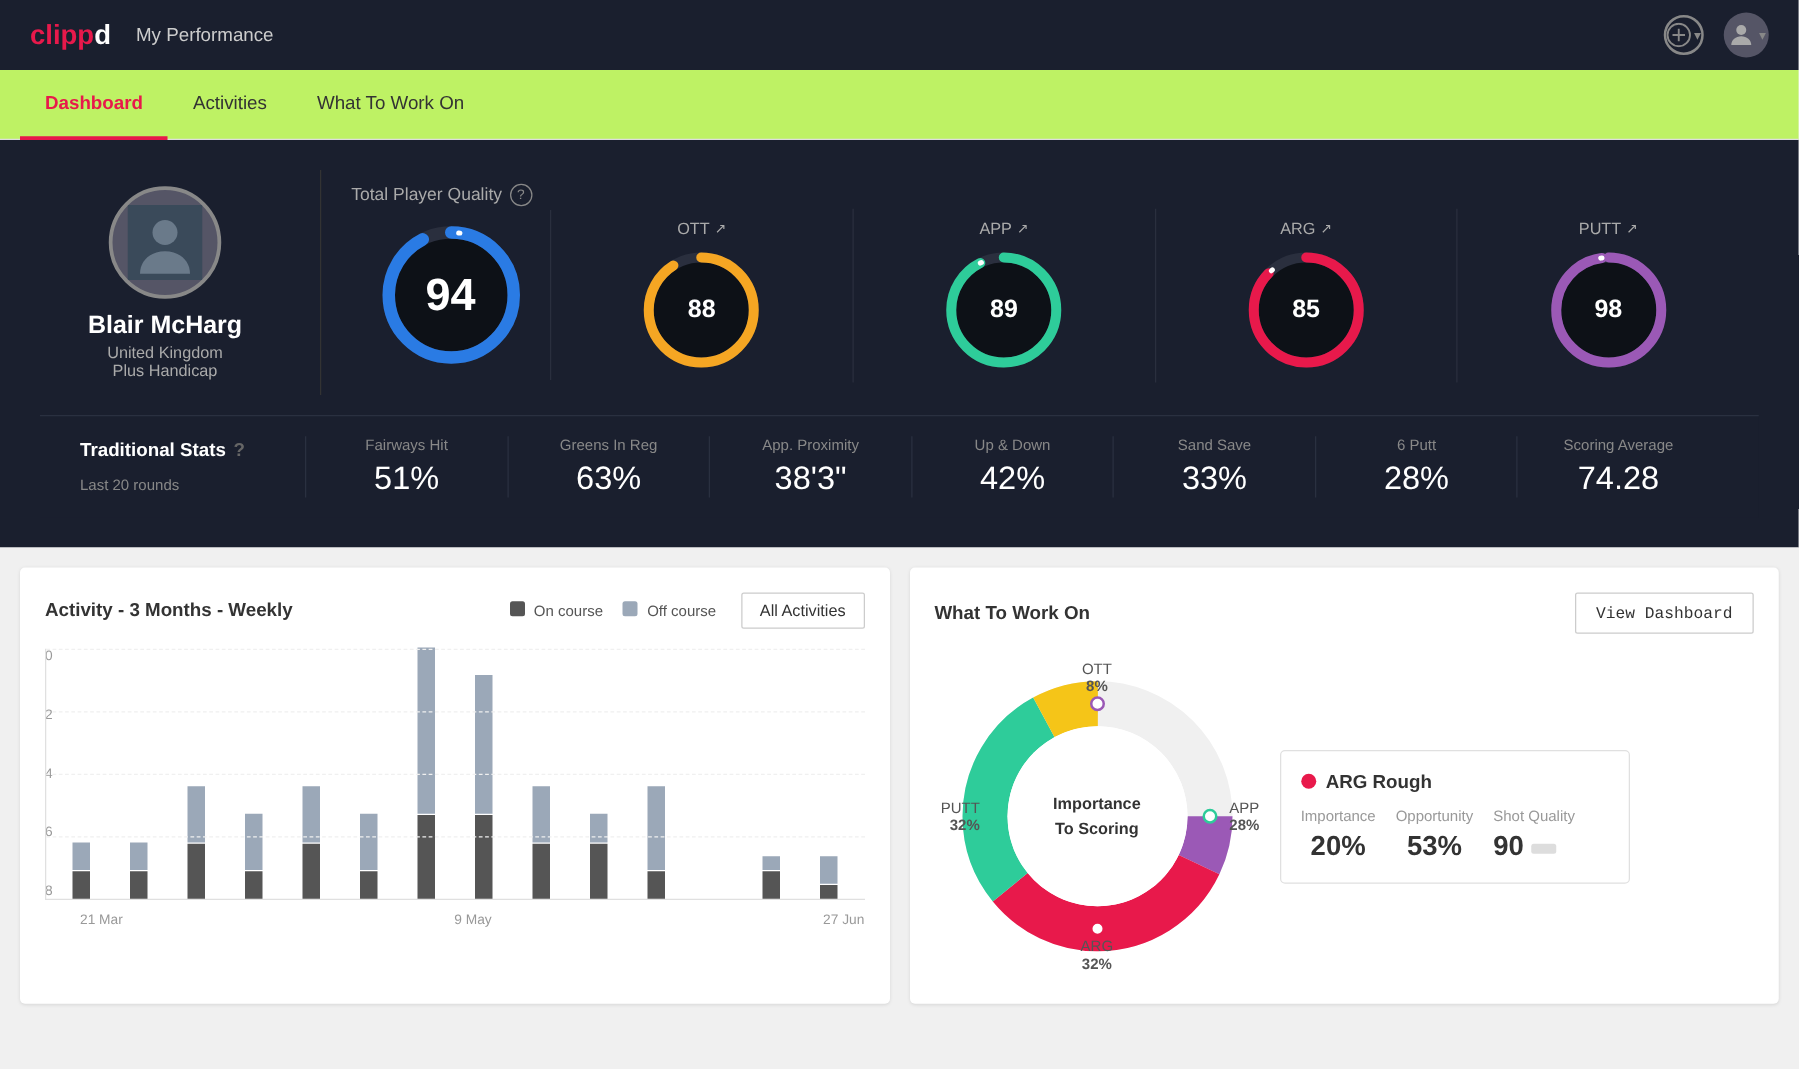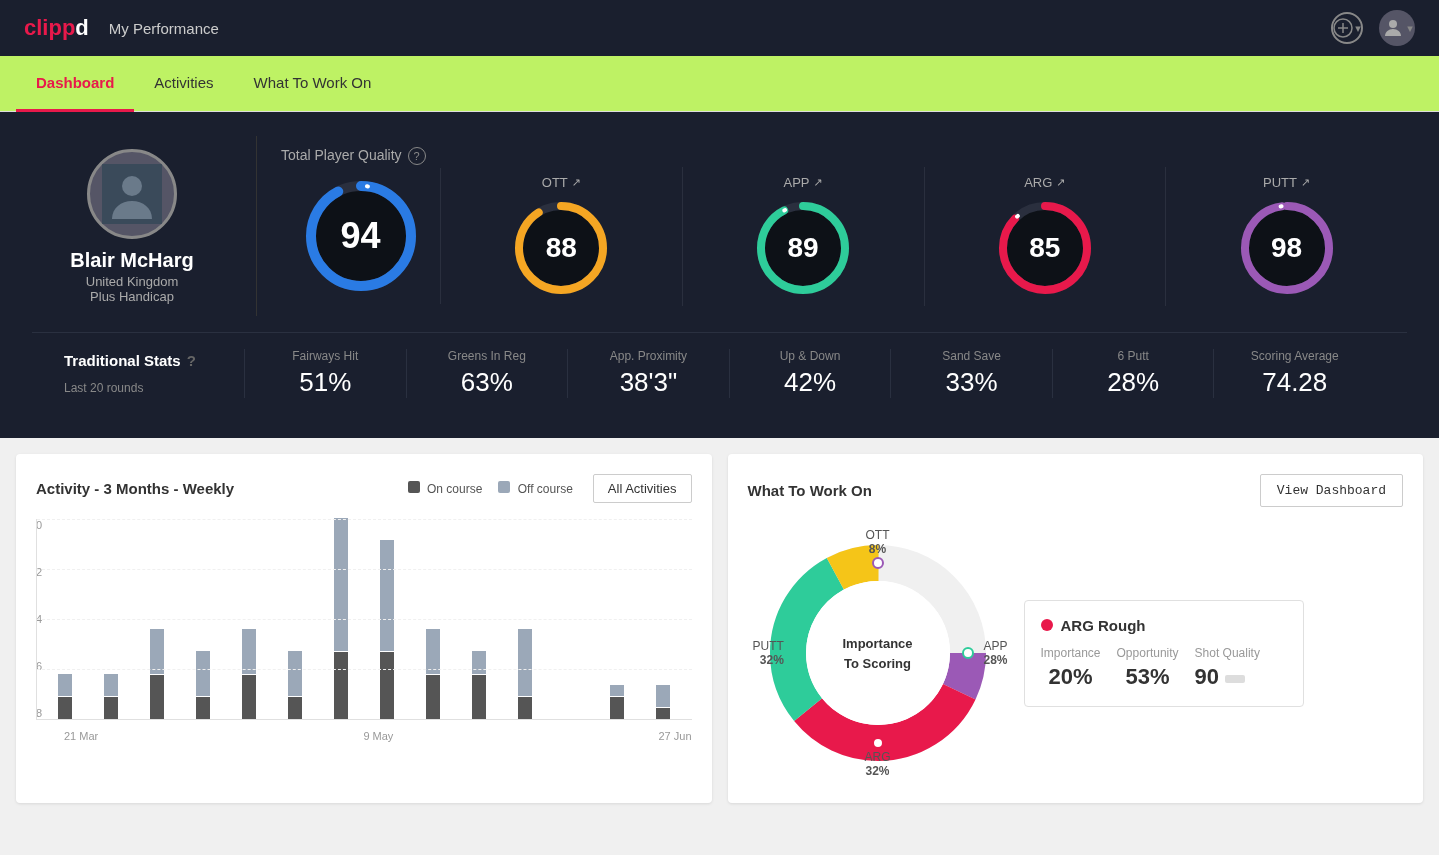--- a/index.html
+++ b/index.html
@@ -179,21 +179,21 @@
     }
     .gauge-ring svg {
       width: 100%;
       height: 100%;
       transform: rotate(-90deg);
     }
     .gauge-ring .gauge-value {
       position: absolute;
       top: 50%; left: 50%;
       transform: translate(-50%, -50%);
-      font-size: 28px;
+      font-size: 20px;
       font-weight: 700;
       color: #fff;
     }
     .gauge-ring-main {
       width: 120px;
       height: 120px;
     }
     .gauge-ring-main .gauge-value {
       font-size: 36px;
       text-align: right;

